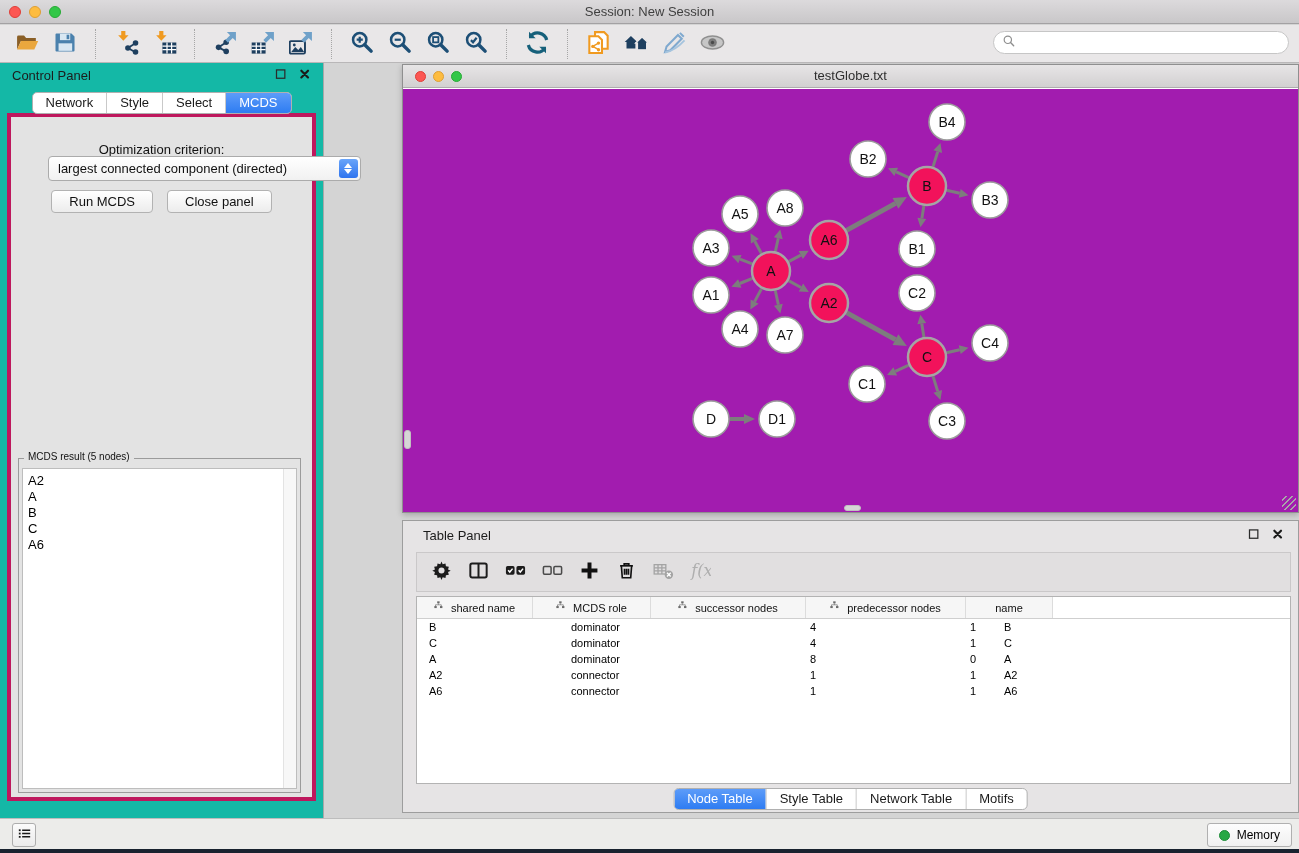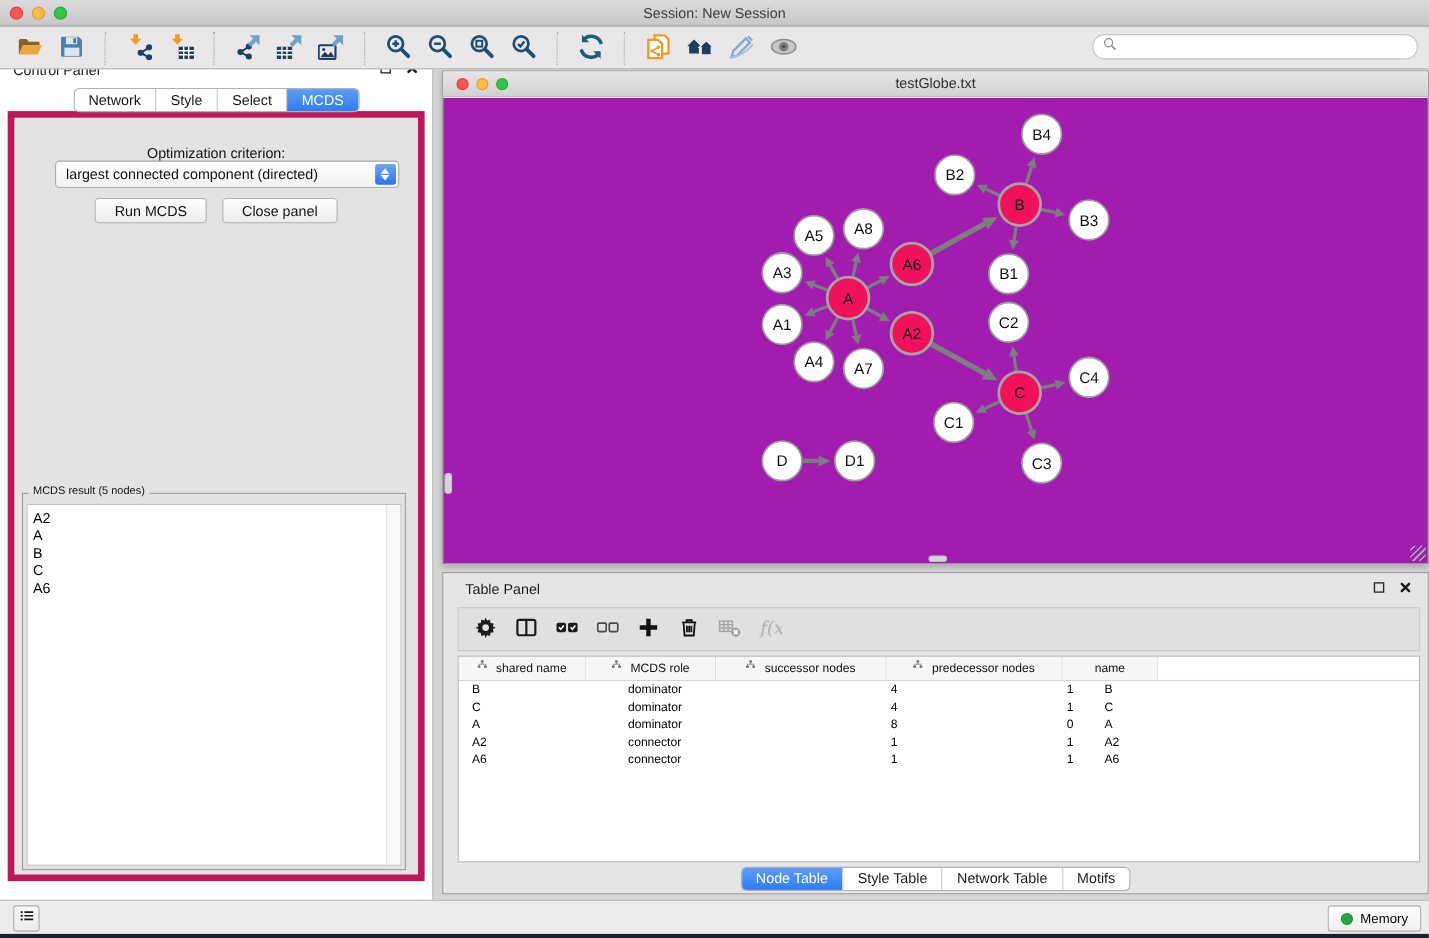--- a/index.html
+++ b/index.html
@@ -24,34 +24,34 @@
     display:flex; align-items:center; padding-left:8px; z-index:5;}
   .tb-btn { width:38px; height:32px; display:flex; align-items:center; justify-content:center;
     background:none; border:none; cursor:default; }
   .tb-sep { width:1px; height:30px; border-left:1px dotted #a6a6a6; margin:0 11px; }
   .searchbox { position:absolute; right:10px; top:6px; width:296px; height:23px;
     background:#fff; border:1px solid #c6c6c6; border-radius:12px;
     display:flex; align-items:center; padding-left:8px; }
   .searchbox input { border:none; outline:none; flex:1; height:18px; font-size:13px;
     background:transparent; margin-left:5px; font-family:"Liberation Sans",sans-serif;}
   
-  .control-panel { position:absolute; top:48px; left:0; width:394px; bottom:35px;
-    background:#ffffff; border-right:1px solid #a8a8a8; }
+  .control-panel { position:absolute; top:60px; left:0; width:324px; bottom:35px;
+    background:#14b8a6; border-right:1px solid #a8a8a8; }
   .cp-header { height:30px; position:relative; }
   .cp-header .panel-title { position:absolute; left:12px; top:8px; font-size:13px; color:#1c1c1c; }
   .panel-icons { position:absolute; right:10px; top:7px; display:flex; gap:9px; align-items:center;}
   .panel-icons span { display:flex; }
   .seg-tabs { display:flex; background:#fff; border:1px solid #b0b0b0; border-radius:5px;
     overflow:hidden; font-size:13px; height:22px; }
   .seg-tabs .seg { line-height:20px; padding:0 13px; color:#1a1a1a; border-left:1px solid #c9c9c9; cursor:default;}
   .seg-tabs .seg:first-child { border-left:none; }
   .seg-tabs .seg.active { background:linear-gradient(#5d9cf9,#2e7cf2); color:#fff; }
   .cp-tabs-wrap { position:absolute; top:32px; left:50%; transform:translateX(-50%); z-index:2;}
   .cp-box { position:absolute; top:53px; left:7px; right:7px; bottom:17px;
-    background:#e3e3e3; border:6px solid #be185d; }
+    background:#e3e3e3; border:4px solid #be185d; }
   .opt-label { text-align:center; margin-top:25px; font-size:13px; color:#111; }
   .dropdown { position:absolute; left:37px; top:39px; width:313px; height:25px;
     background:linear-gradient(#ffffff,#f1f1f1); border:1px solid #ababab; border-radius:4px; }
   .dropdown .dd-text { font-size:13px; line-height:23px; padding-left:9px; color:#111;
     white-space:nowrap; overflow:hidden; }
   .dd-stepper { position:absolute; right:2px; top:2px; bottom:2px; width:19px; border-radius:3px;
     background:linear-gradient(#6aa5f9,#2e74ef); }
   .dd-stepper .up { position:absolute; left:5px; top:4px; width:0; height:0;
     border-left:4.5px solid transparent; border-right:4.5px solid transparent; border-bottom:5px solid #fff; }
   .dd-stepper .down { position:absolute; left:5px; bottom:4px; width:0; height:0;

